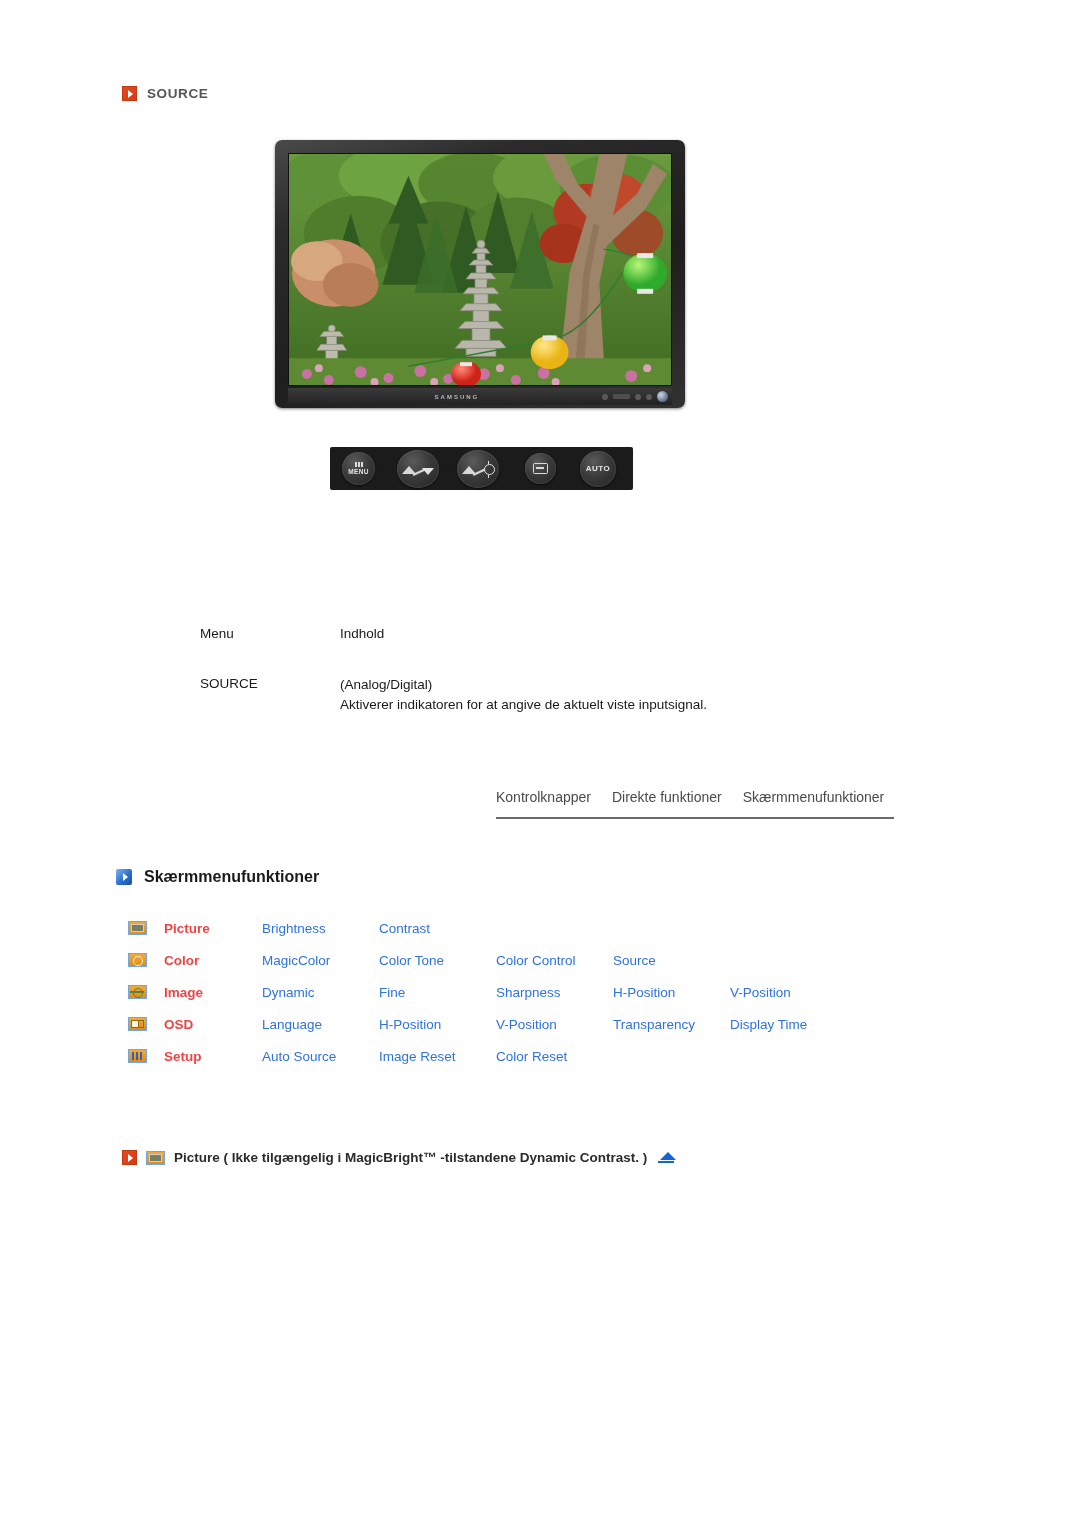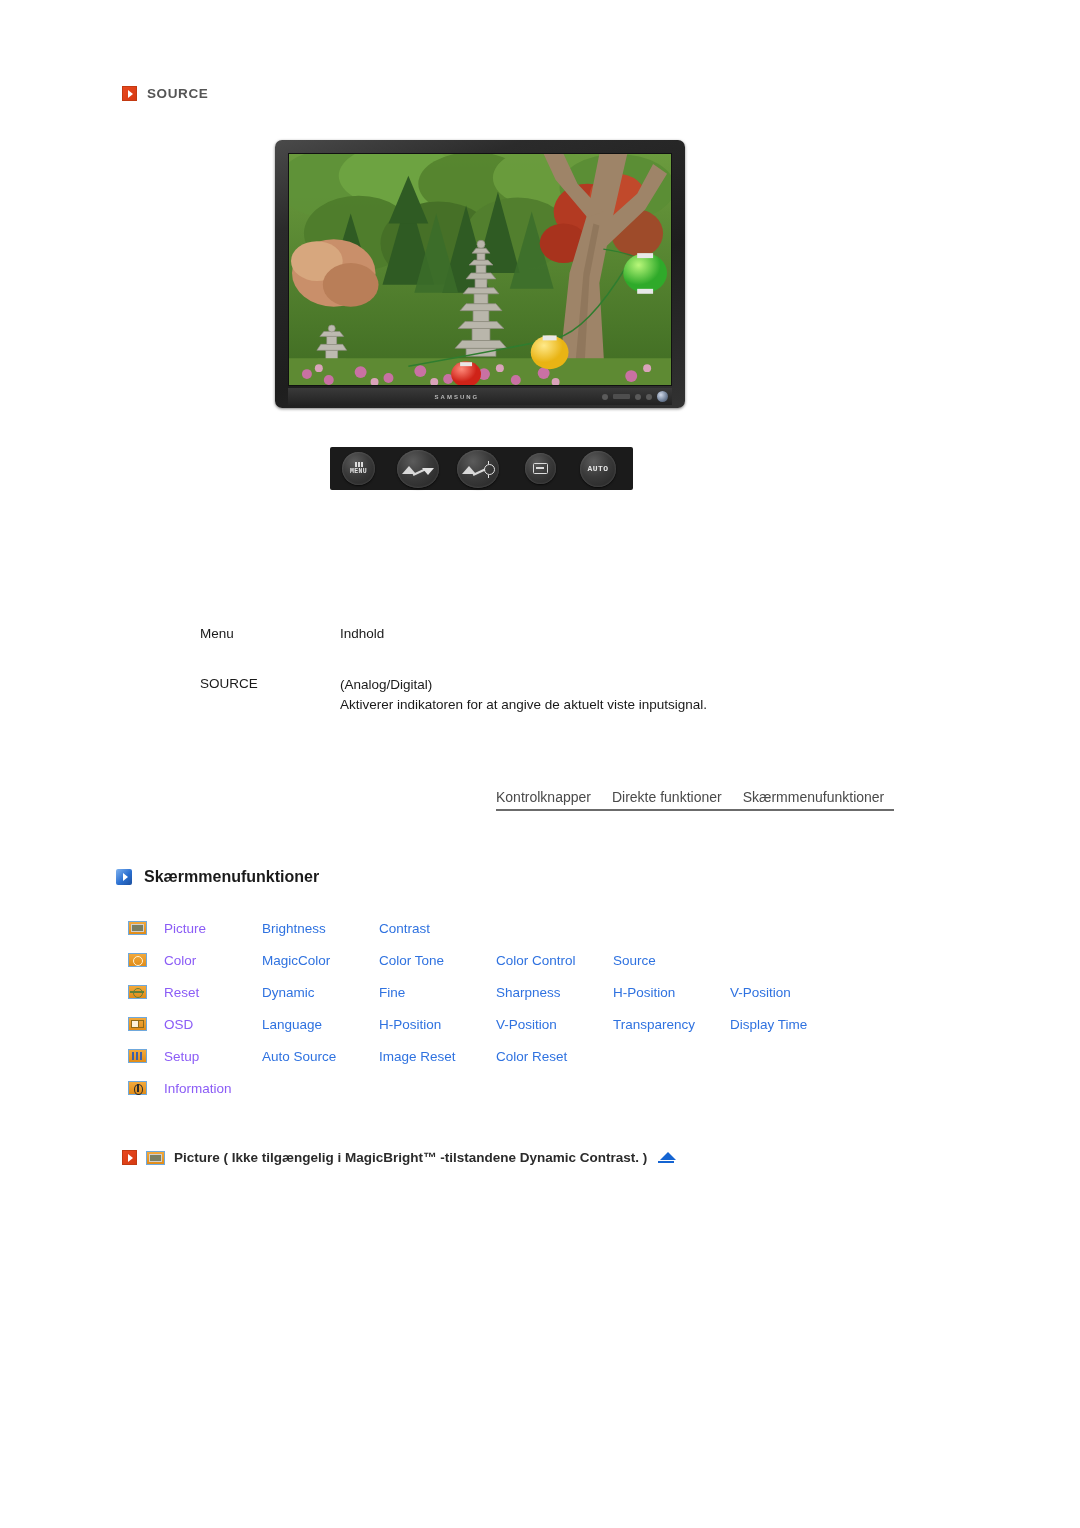--- a/index.html
+++ b/index.html
@@ -113,21 +113,20 @@
   .ctrl-panel {
     position: absolute;
     left: 330px;
     top: 447px;
     width: 303px;
     height: 43px;
     background: #1b1b1b;
     border-radius: 2px;
     display: flex;
     align-items: center;
-    font-family: Liberation Mono, monospace;
   }
   .ctrl-btn {
     position: relative;
     border-radius: 50%;
     background: radial-gradient(circle at 38% 30%, #5b5b5b 0%, #3a3a3a 45%, #232323 100%);
     box-shadow: inset 0 0 2px rgba(255,255,255,.25), 0 1px 2px rgba(0,0,0,.7);
     display: flex;
     align-items: center;
     justify-content: center;
     color: #e8e8e8;
@@ -204,21 +203,21 @@
     position: absolute;
     left: 496px;
     top: 789px;
     width: 398px;
   }
   .tabbar .tabs {
     display: flex;
     gap: 21px;
     font-size: 14px;
     color: #4a4a4a;
-    padding-bottom: 4px;
+    padding-bottom: 12px;
     white-space: nowrap;
   }
   .tabbar .rule { height: 2px; background: #6b6b6b; width: 100%; }
 
   
   .section-heading {
     position: absolute;
     left: 116px;
     top: 868px;
     display: flex;
@@ -257,21 +256,21 @@
     width: 860px;
   }
   .osd-row {
     display: flex;
     align-items: center;
     height: 32px;
   }
   .osd-icon-cell { width: 36px; flex: none; display:flex; align-items:center; }
   .osd-cat {
     width: 98px; flex:none;
-    font-size: 13.5px; font-weight: normal; color: #8b5cf6;
+    font-size: 13.5px; font-weight: bold; color: #ef4444;
   }
   .osd-item {
     width: 117px; flex:none;
     font-size: 13.5px; color: #2f72e0;
   }
 
   .ic {
     width: 19px; height: 14px;
     border: 1.5px solid #6fa8dc;
     background: linear-gradient(180deg,#f2a93b 0%, #e08c18 100%);
@@ -580,21 +579,21 @@
     <span class="osd-item">MagicColor</span>
     <span class="osd-item">Color Tone</span>
     <span class="osd-item">Color Control</span>
     <span class="osd-item">Source</span>
   </div>
 
   <div class="osd-row">
     <span class="osd-icon-cell">
         <i class="ic ic-image"></i>
       </span>
-    <span class="osd-cat">Reset</span>
+    <span class="osd-cat">Image</span>
     <span class="osd-item">Dynamic</span>
     <span class="osd-item">Fine</span>
     <span class="osd-item">Sharpness</span>
     <span class="osd-item">H-Position</span>
     <span class="osd-item">V-Position</span>
   </div>
 
   <div class="osd-row">
     <span class="osd-icon-cell">
         <i class="ic ic-osd"></i>
@@ -610,26 +609,20 @@
   <div class="osd-row">
     <span class="osd-icon-cell">
         <i class="ic ic-setup"></i>
       </span>
     <span class="osd-cat">Setup</span>
     <span class="osd-item">Auto Source</span>
     <span class="osd-item">Image Reset</span>
     <span class="osd-item">Color Reset</span>
   </div>
 
-  <div class="osd-row">
-    <span class="osd-icon-cell">
-        <i class="ic ic-info"></i>
-      </span>
-    <span class="osd-cat">Information</span>
-  </div>
 
 </div>
 
 <div class="picture-line">
   <span class="bullet-red"></span>
   <i class="ic ic-picture"></i>
   <span class="ptext">Picture ( Ikke tilgængelig i MagicBright™ -tilstandene Dynamic Contrast. )</span>
   <span class="tri-up-wrap">
     <span class="tri-up"></span>
     <span class="base"></span>

